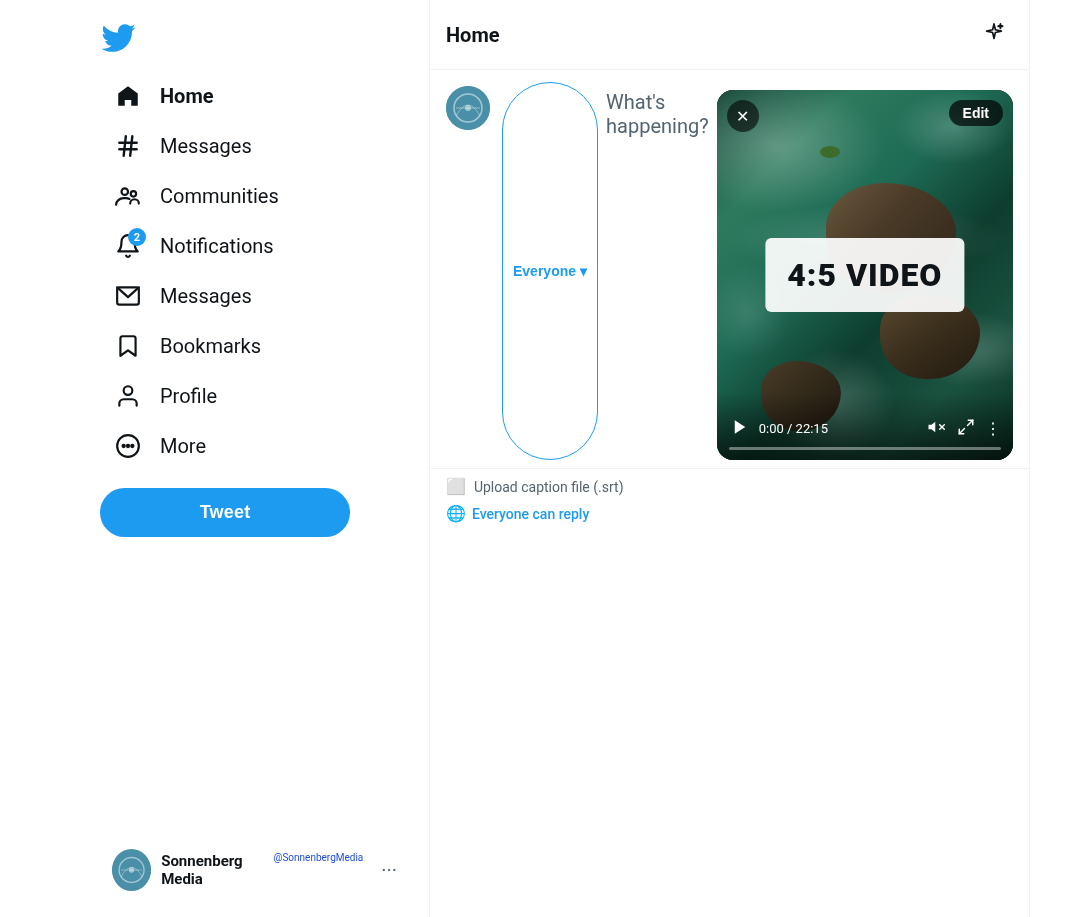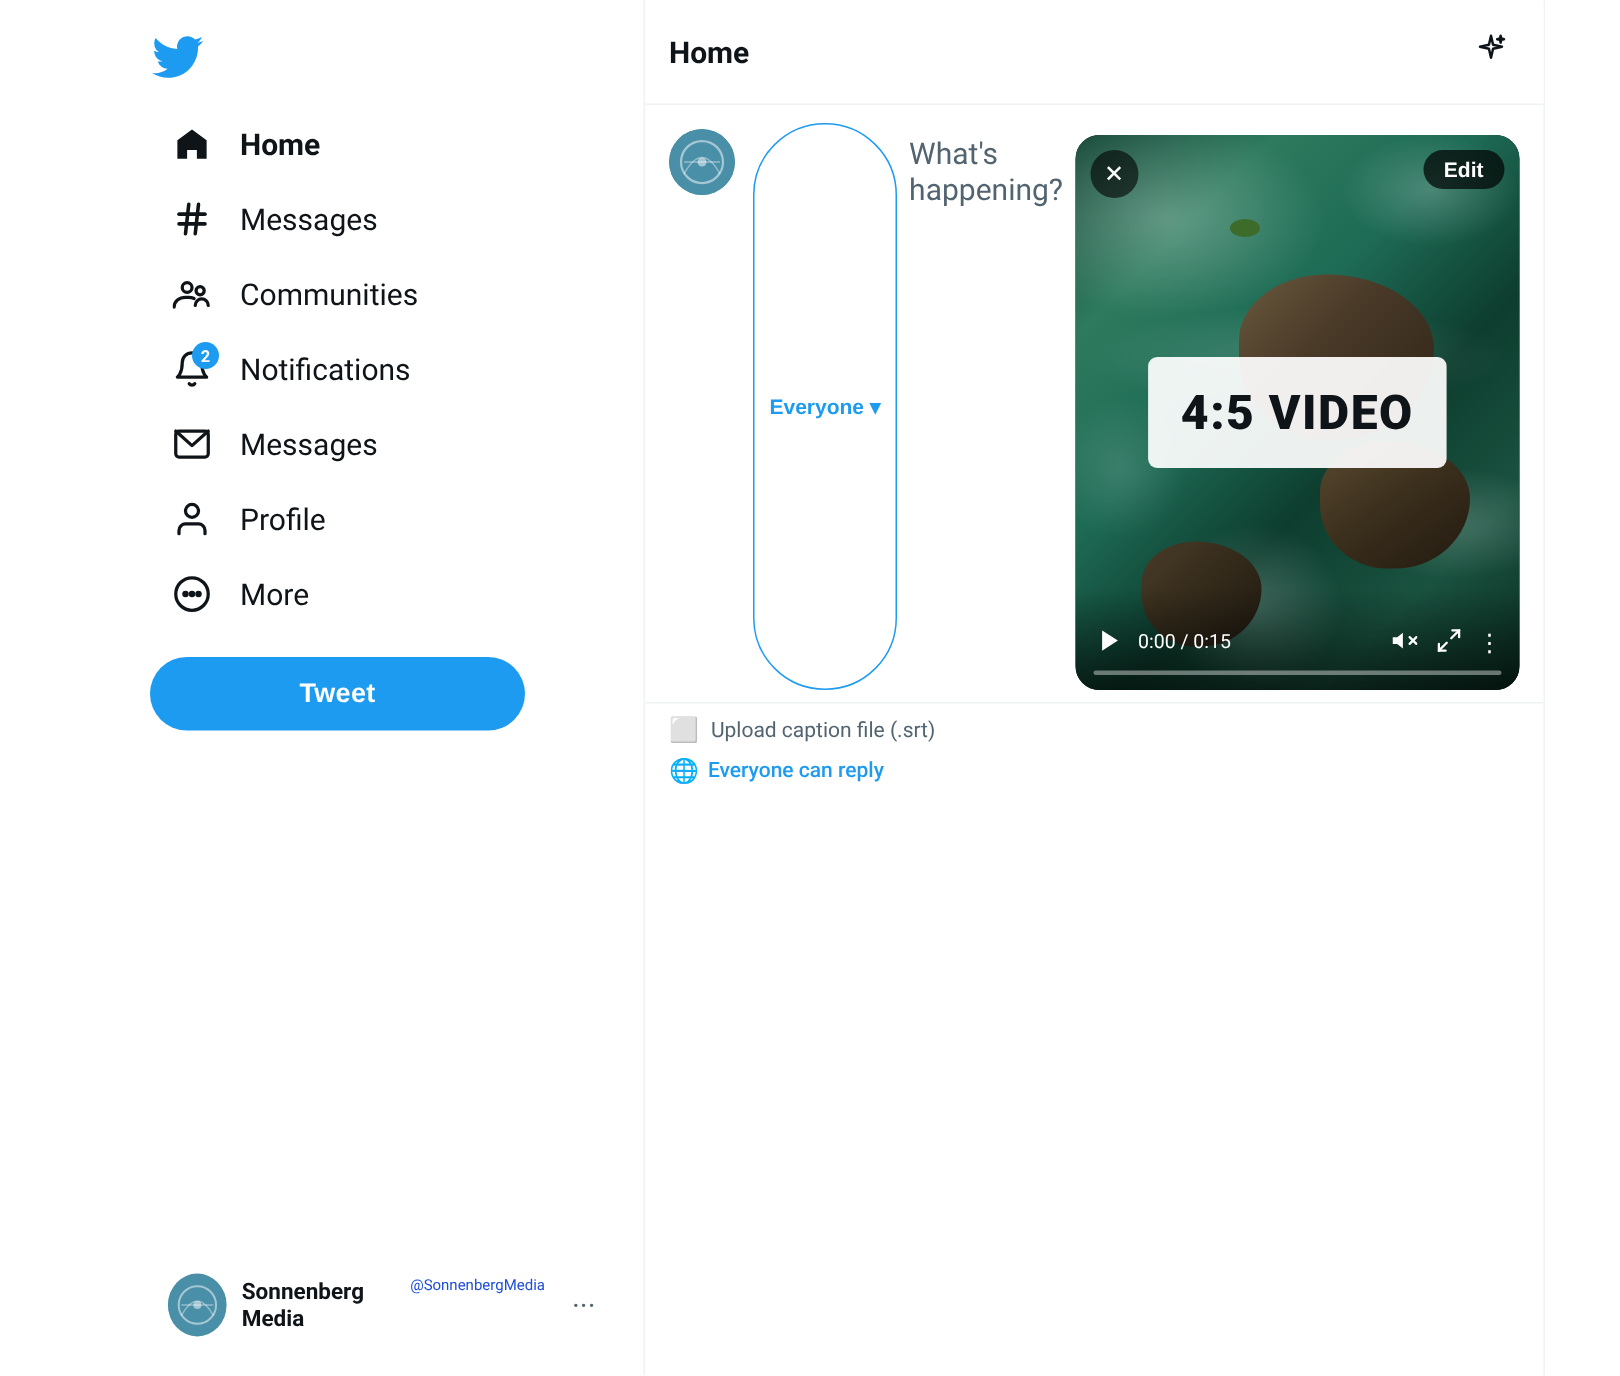--- a/index.html
+++ b/index.html
@@ -450,20 +450,28 @@
     <div class="nav-item">
       <div class="nav-icon">
         <svg width="26" height="26" viewBox="0 0 24 24" fill="none" stroke="#0f1419" stroke-width="2" stroke-linecap="round" stroke-linejoin="round">
           <rect x="2" y="4" width="20" height="16" rx="2"></rect>
           <polyline points="2,4 12,13 22,4"></polyline>
         </svg>
       </div>
       <span class="nav-label">Messages</span>
     </div>
 
+    <div class="nav-item">
+      <div class="nav-icon">
+        <svg width="26" height="26" viewBox="0 0 24 24" fill="none" stroke="#0f1419" stroke-width="2" stroke-linecap="round" stroke-linejoin="round">
+          <path d="M19 21l-7-5-7 5V5a2 2 0 0 1 2-2h10a2 2 0 0 1 2 2z"></path>
+        </svg>
+      </div>
+      <span class="nav-label">Bookmarks</span>
+    </div>
 
     <div class="nav-item">
       <div class="nav-icon">
         <svg width="26" height="26" viewBox="0 0 24 24" fill="none" stroke="#0f1419" stroke-width="2" stroke-linecap="round" stroke-linejoin="round">
           <path d="M20 21v-2a4 4 0 0 0-4-4H8a4 4 0 0 0-4 4v2"></path>
           <circle cx="12" cy="7" r="4"></circle>
         </svg>
       </div>
       <span class="nav-label">Profile</span>
     </div>
@@ -546,21 +554,21 @@
           <div class="video-controls">
             <div class="controls-row">
               <button class="ctrl-btn">
                 <svg width="18" height="18" viewBox="0 0 24 24" fill="white">
                     <polygon points="5,3 19,12 5,21"></polygon>
                   </svg>
               </button>
               <span class="time-display">
                 <span>0:00</span>
                 <span> / </span>
-                <span>0:15</span>
+                <span>22:15</span>
               </span>
               <button class="ctrl-btn">
                 <svg width="18" height="18" viewBox="0 0 24 24" fill="none" stroke="white" stroke-width="2" stroke-linecap="round">
                   <polygon points="11,5 6,9 2,9 2,15 6,15 11,19" fill="white" stroke="none"></polygon>
                   <line x1="23" y1="9" x2="17" y2="15"></line>
                     <line x1="17" y1="9" x2="23" y2="15"></line>
                 </svg>
               </button>
               <button class="ctrl-btn">
                 <svg width="18" height="18" viewBox="0 0 24 24" fill="none" stroke="white" stroke-width="2" stroke-linecap="round">

